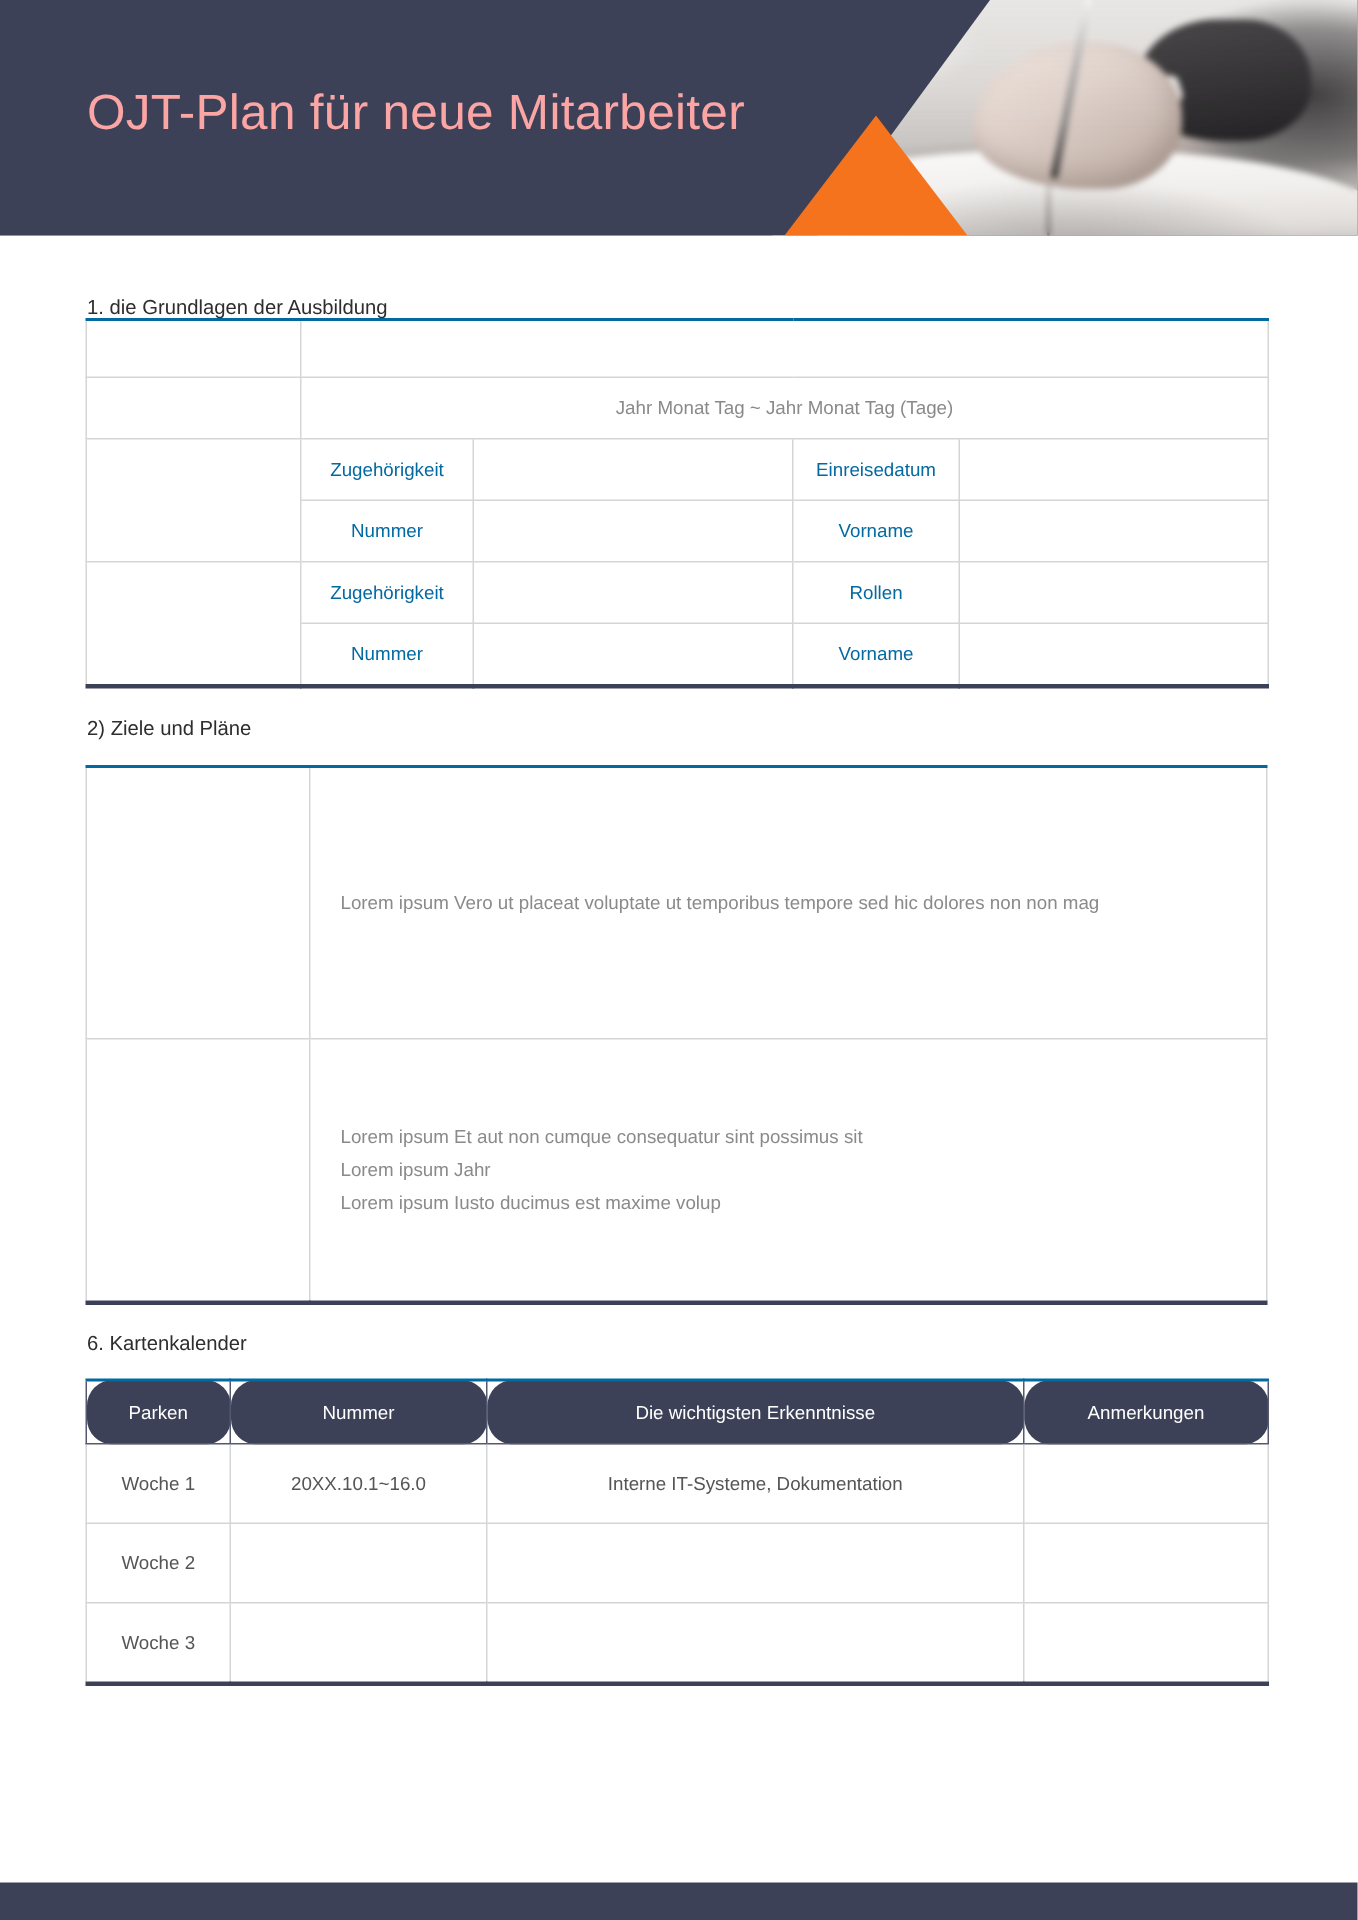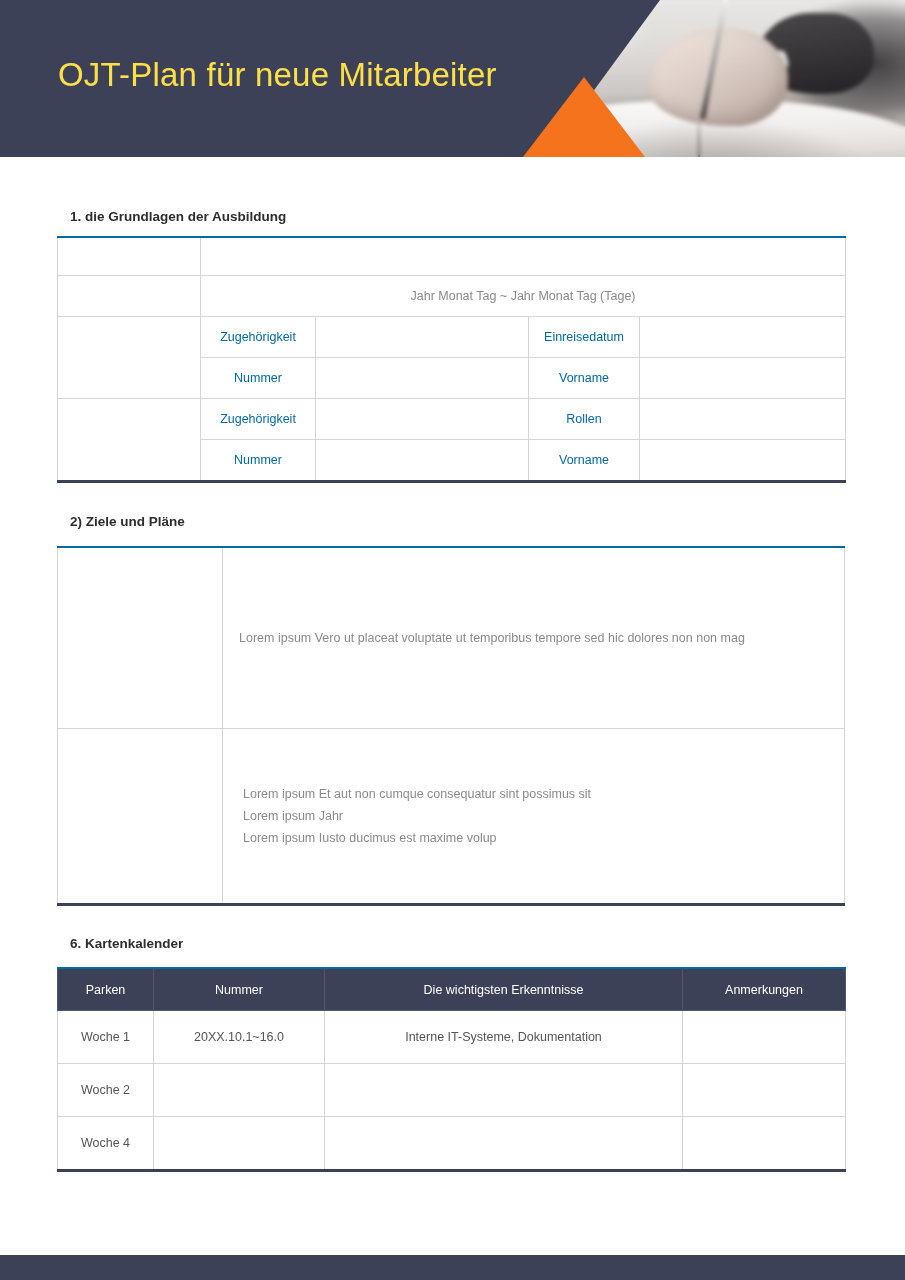--- a/index.html
+++ b/index.html
@@ -111,37 +111,37 @@
     left: 523px; top: 77px;
     width: 122px; height: 80px;
     background: #f4731c;
     clip-path: polygon(50% 0, 100% 100%, 0 100%);
   }
   .banner-title {
     position: absolute;
     left: 58px; top: 56px;
     font-size: 33px;
     font-weight: 400;
-    color: #fde047;
+    color: #fca5a5;
     letter-spacing: 0.2px;
     white-space: nowrap;
   }
 
   
   .page {
     position: absolute;
     left: 0; top: 157px;
     width: 905px;
   }
   .section-title {
     font-size: 13.5px;
     color: #2e2e2e;
-    margin: 12px;
+    margin: 0;
     padding: 0 0 0 58px;
-    font-weight: 700;
+    font-weight: 400;
   }
   .sec1-title { padding-top: 40px; }
   .sec2-title { padding-top: 19px; }
   .sec3-title { padding-top: 18px; }
 
   
   table.doc {
     border-collapse: collapse;
     table-layout: fixed;
     margin-left: 57px;
@@ -180,27 +180,27 @@
   
   #table-goals { margin-top: 17px; }
   #table-goals td.navy { width: 148px; }
   #table-goals td.body {
     text-align: left;
     color: #8a8a8a;
     padding: 0 0 0 20px;
     line-height: 22px;
     font-size: 12.5px;
   }
-  #table-goals tr.g1 td { height: 180px; padding-left: 16px; }
+  #table-goals tr.g1 td { height: 180px; }
   #table-goals tr.g2 td { height: 174px; }
   .body-lines span { display: block; }
 
   
   #table-schedule { margin-top: 16px; }
-  #table-schedule td { height: 52px; }
+  #table-schedule td { height: 52px; border-radius: 17px; }
   #table-schedule tr.head td {
     background: #3d4157;
     color: #ffffff;
     border-color: #545871;
     height: 41px;
   }
   #table-schedule td.wk { color: #555555; }
   #table-schedule td.dat, #table-schedule td.key { color: #555555; }
 
   
@@ -329,21 +329,21 @@
         <td class="key">Interne IT-Systeme, Dokumentation</td>
         <td></td>
       </tr>
       <tr>
         <td class="wk">Woche 2</td>
         <td class="dat"></td>
         <td class="key"></td>
         <td></td>
       </tr>
       <tr>
-        <td class="wk">Woche 4</td>
+        <td class="wk">Woche 3</td>
         <td class="dat"></td>
         <td class="key"></td>
         <td></td>
       </tr>
     </tbody>
   </table>
 
 </div>
 
 <div class="footer-bar"></div>

